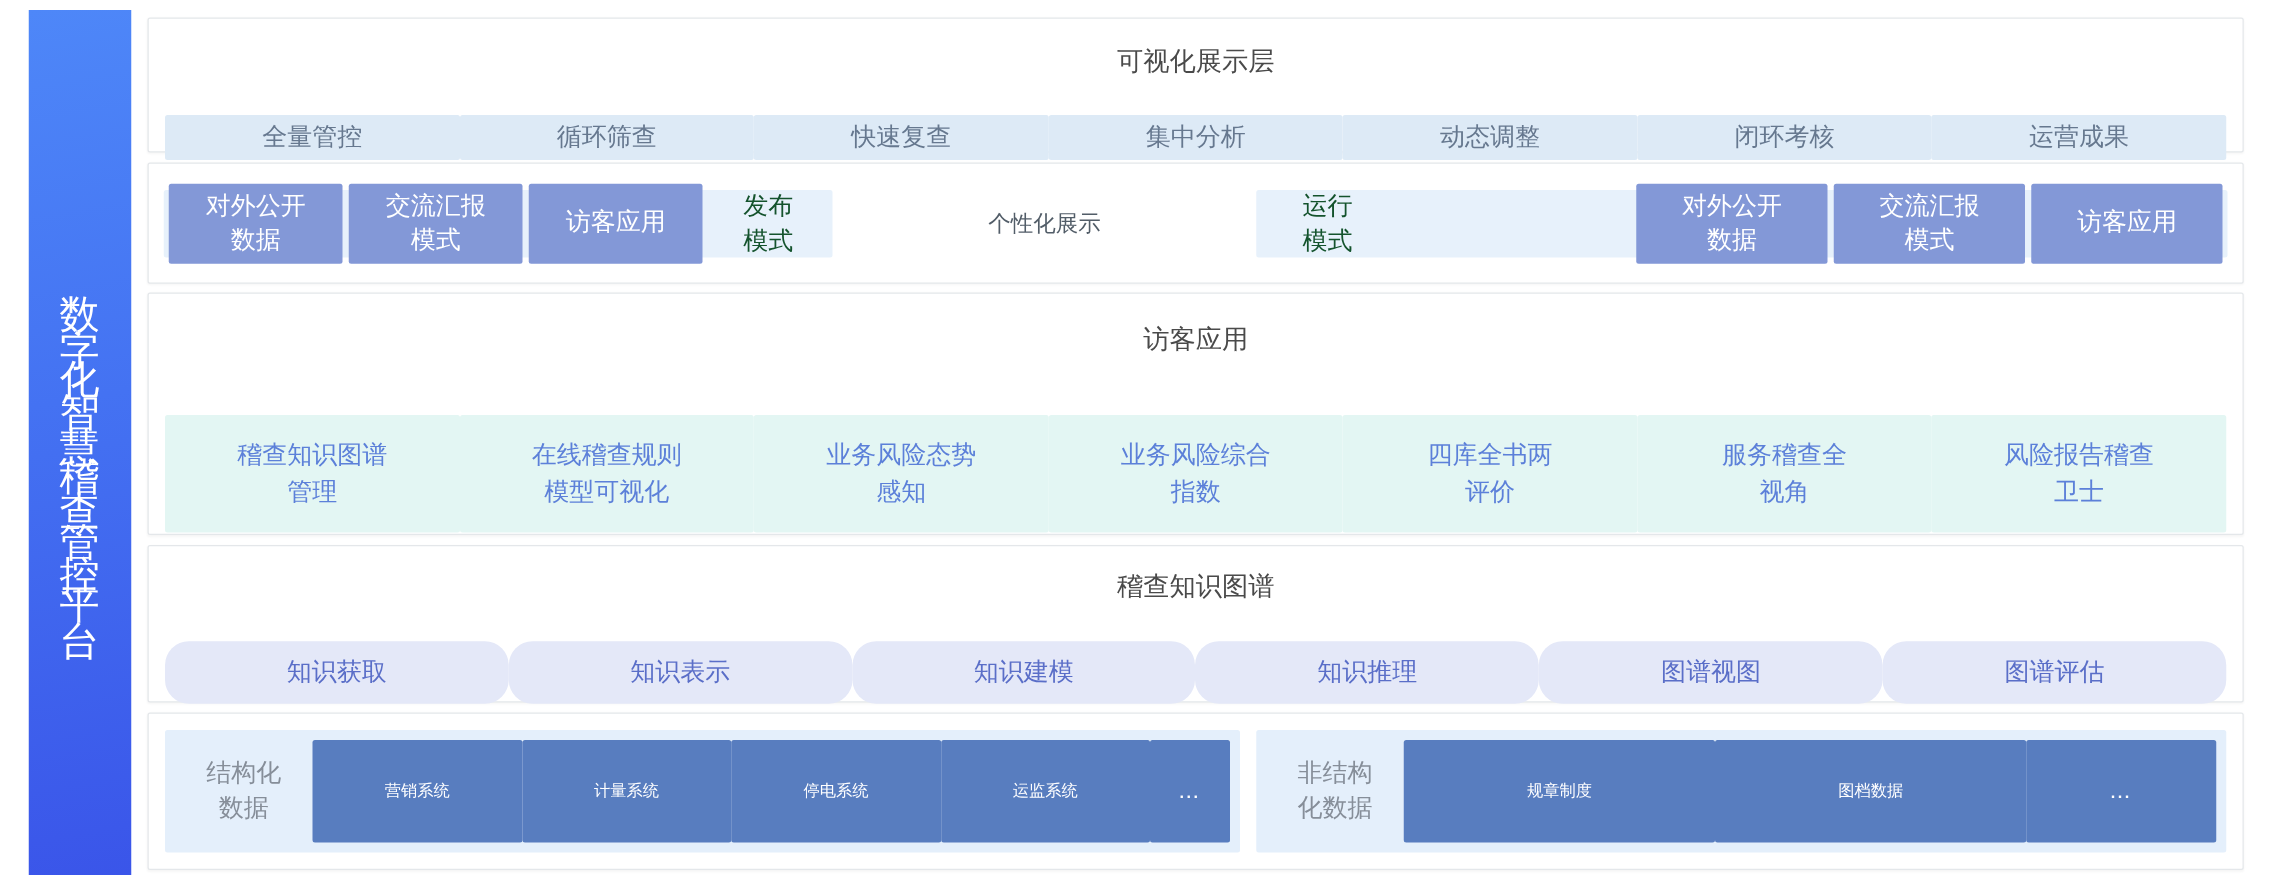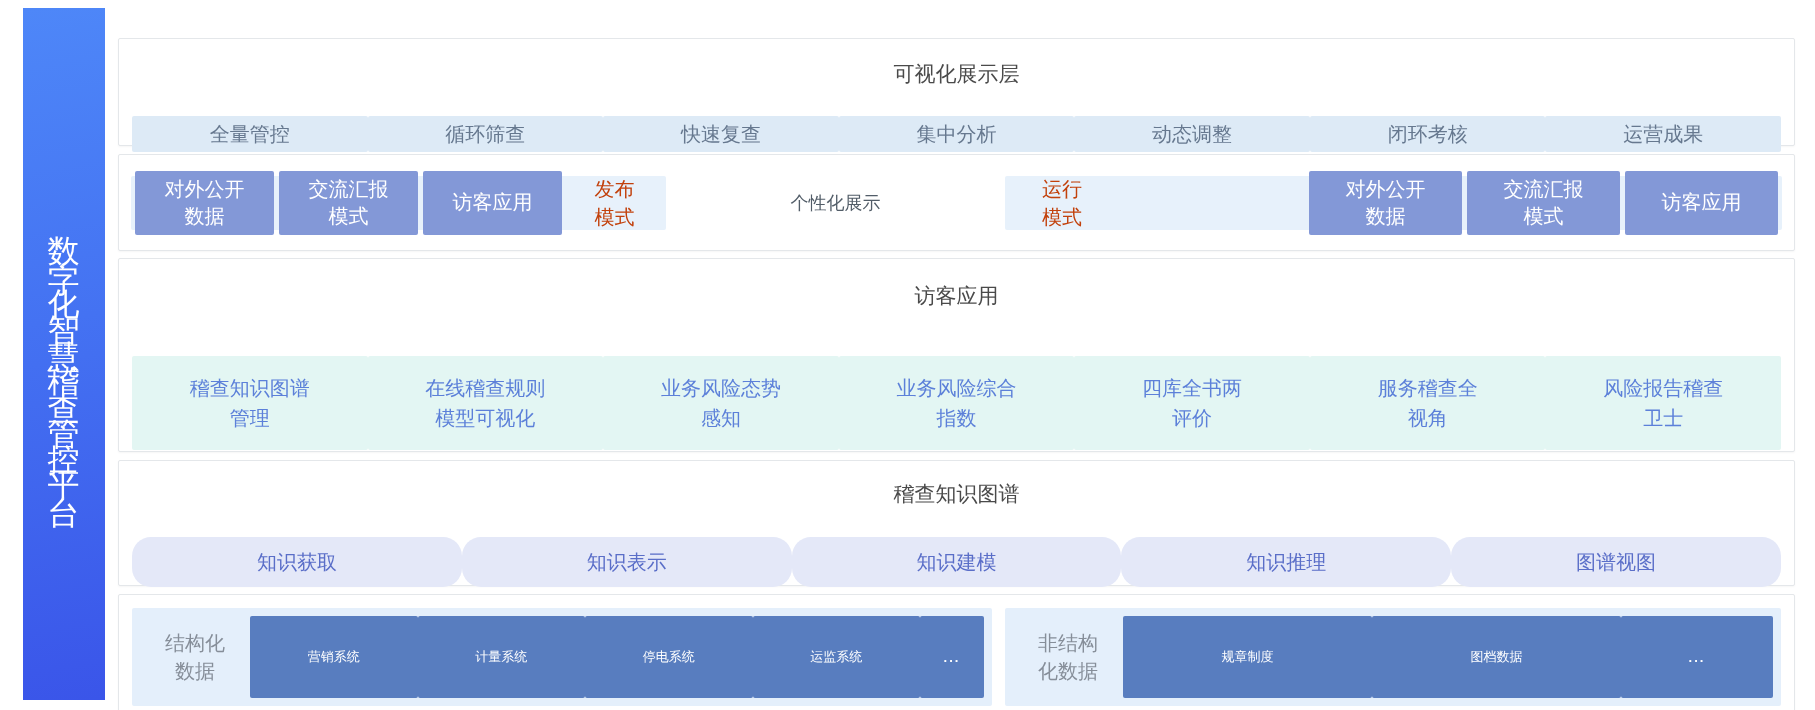--- a/index.html
+++ b/index.html
@@ -31,21 +31,20 @@
 
   
   .section {
     position: absolute;
     left: 118px;
     width: 1677px;
     background: #ffffff;
     border: 1px solid #e4e7ea;
     border-radius: 2px;
     box-shadow: 0 1px 2px rgba(0,0,0,0.04);
-    margin-top: 24px;
   }
   .sec-title {
     text-align: center;
     font-size: 21px;
     color: #4a4a4a;
     font-weight: 500;
     line-height: 29px;
   }
   .row {
     display: flex;
@@ -89,21 +88,21 @@
     display: flex; align-items: center; justify-content: center;
     font-size: 20px;
     text-align: center;
     white-space: pre-line;
     line-height: 1.35;
     border-radius: 2px;
   }
   .mode-group.left  .mode-box { width: 139px; }
   .mode-group.right .mode-box { width: 153px; }
   .mode-label {
-    color: #c2410c;
+    color: #14532d;
     font-size: 20px;
     text-align: center;
     white-space: pre-line;
     line-height: 1.4;
   }
   .mode-label.publish { flex: 1; }
   .mode-label.run { width: 106px; margin-right: auto; }
   .center-label {
     flex: 1;
     text-align: center;
@@ -220,20 +219,21 @@
 </div>
 
 <div class="section s4">
   <div class="sec-title">稽查知识图谱</div>
   <div class="row">
     <div class="tile kg">知识获取</div>
     <div class="tile kg">知识表示</div>
     <div class="tile kg">知识建模</div>
     <div class="tile kg">知识推理</div>
     <div class="tile kg">图谱视图</div>
+    <div class="tile kg">图谱评估</div>
   </div>
 </div>
 
 <div class="section s5">
   <div class="data-group structured">
     <div class="data-label">结构化
 数据</div>
     <div class="data-box">营销系统</div>
     <div class="data-box">计量系统</div>
     <div class="data-box">停电系统</div>

